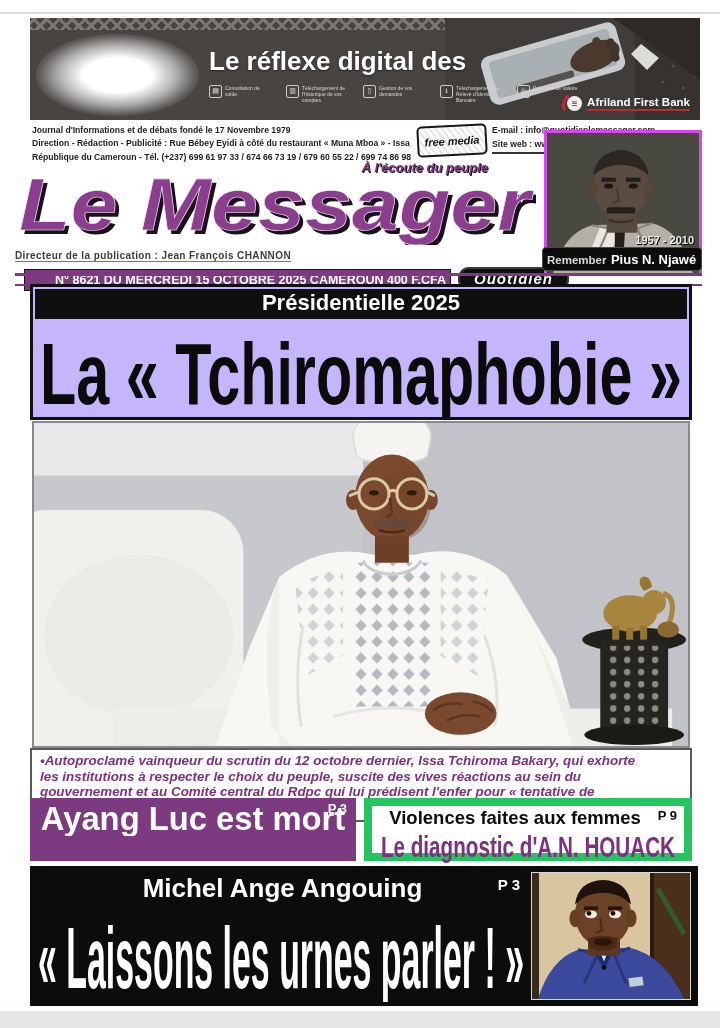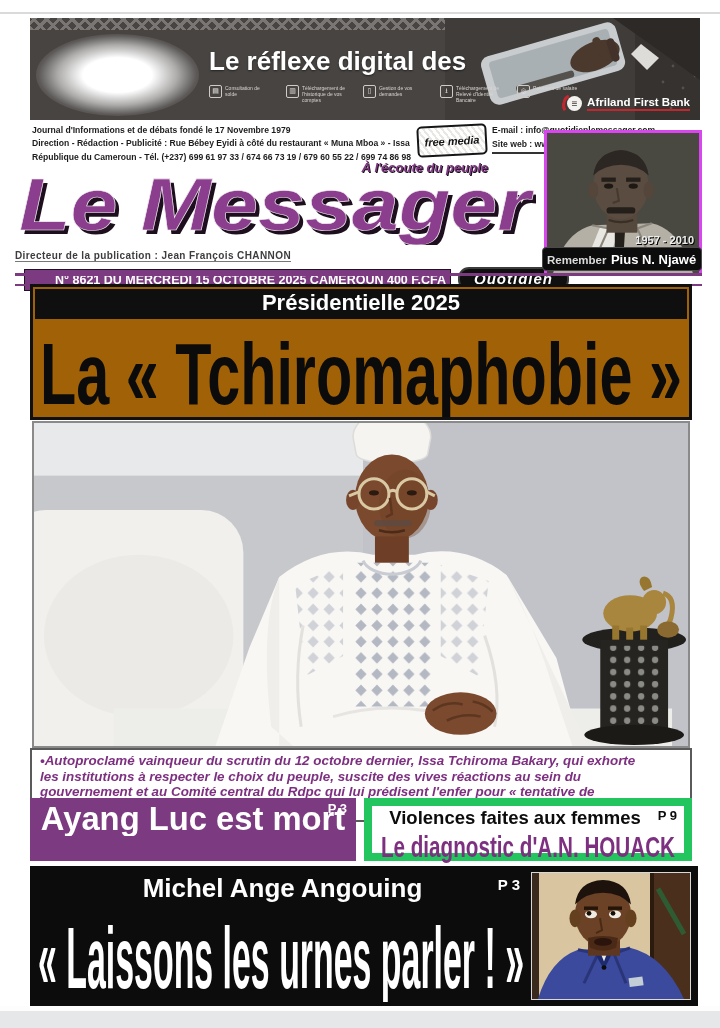--- a/index.html
+++ b/index.html
@@ -64,21 +64,21 @@
      text-shadow:1px 1px 0 #000;}
   .remember-caption{position:absolute;left:-5px;right:-3px;bottom:2px;background:#0c0c0c;border:1px solid #4a4a4a;
      border-radius:4px;color:#fff;padding:2px 4px;white-space:nowrap;}
   .remember-caption .r1{font-size:11.5px;font-weight:bold;color:#dcdcdc;}
   .remember-caption .r2{font-size:13px;font-weight:900;}
 
   .purple-rules{position:absolute;top:273px;left:15px;right:18px;height:8px;
      border-top:3px solid #7c3a80;border-bottom:2px solid #7c3a80;}
 
   
-  .lead{position:absolute;top:284px;left:30px;right:28px;border:3px solid #101010;background:#a16207;}
+  .lead{position:absolute;top:284px;left:30px;right:28px;border:3px solid #101010;background:#c4b5fd;}
   .kicker-bar{background:#0f0f0f;margin:2px;color:#fff;text-align:center;
      font-size:22px;font-weight:bold;padding:1px 0 3px;}
   .lead-headline{display:block;width:100%;height:96px;}
 
   .photo{position:absolute;top:421px;left:32px;right:30px;height:323px;border:2px solid #8a8a8a;background:#c7c8cc;}
   .photo svg{display:block;width:100%;height:100%;}
 
   .caption-box{position:absolute;top:748px;left:30px;right:28px;border:2px solid #5a5a5a;background:#fff;
      padding:3px 48px 4px 8px;font-size:13.4px;line-height:1.17;font-weight:bold;font-style:italic;color:#7d2f80;}
   .caption-pref{position:absolute;right:8px;bottom:3px;font-style:normal;font-weight:900;color:#0d0d0d;font-size:15px;}

